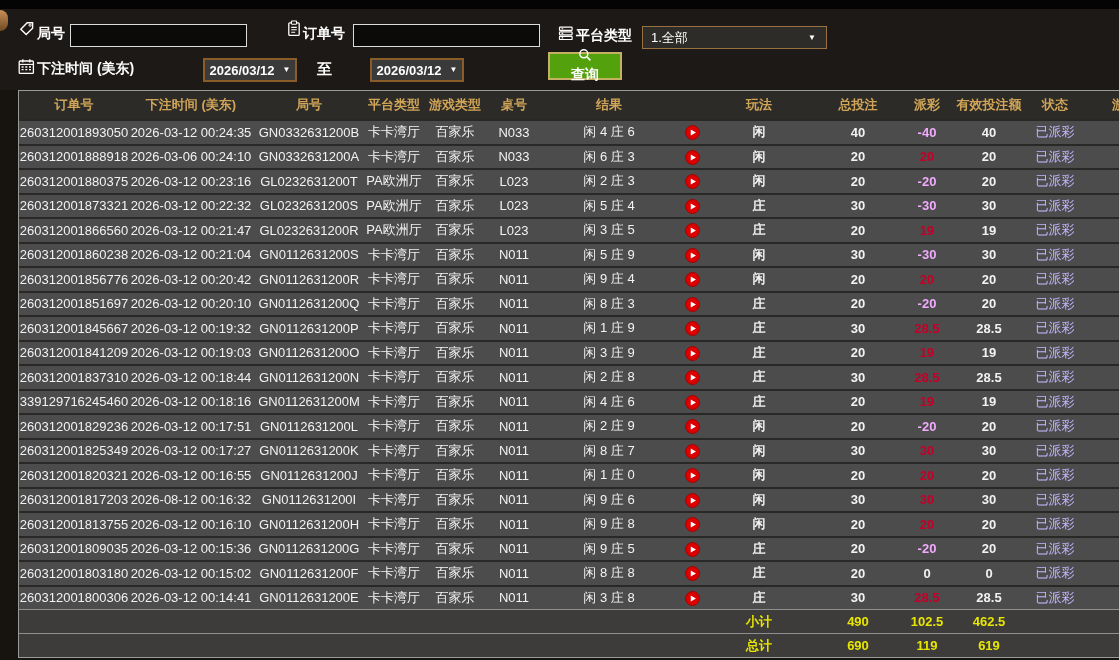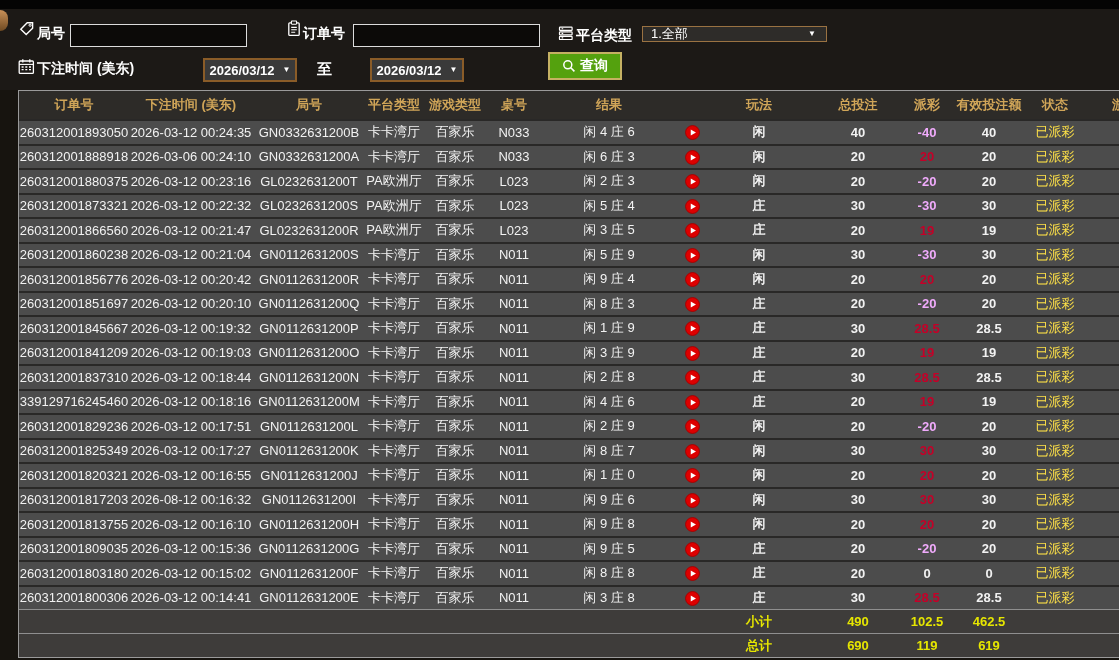--- a/index.html
+++ b/index.html
@@ -22,47 +22,48 @@
     color:#fff; font-size:13px; padding:0 5px; outline:none;
   }
   .fselect {
     position:absolute; height:24px; background:#3a3a3a; border:2px solid #8a5c28;
     color:#fff; font-weight:bold; font-size:13px; display:flex; align-items:center;
     cursor:pointer; white-space:nowrap;
   }
   .fselect.date { justify-content:center; gap:8px; }
   .fselect .chev { font-size:8px; color:#fff; line-height:1; }
   #platform-select {
-    border:1px solid #9a7242; background:#2e2c29; font-weight:normal; height:16px;
+    border:1px solid #9a7242; background:#2e2c29; font-weight:normal; height:23px;
     justify-content:space-between; padding:0 10px 0 8px;
   }
   #search-btn {
     position:absolute; left:548px; top:43px; width:74px; height:28px;
     background:#54a10e; border:2px solid #c5b163; color:#fff; font-size:14px; font-weight:bold;
     display:flex; align-items:center; justify-content:center; gap:4px; cursor:pointer; padding:0;
     font-family:"Liberation Sans", sans-serif;
+    flex-direction:column;
   }
   #tablewrap {
     position:absolute; left:18px; top:90px; width:1101px; height:568px; overflow:hidden;
     border:1px solid #9a9a9a; border-right:none; background:#4c4c4c;
   }
   table { border-collapse:separate; border-spacing:0; table-layout:fixed; width:1150px; }
   th {
     height:28px; background:#2d2b28; color:#d0a558; font-size:13px; font-weight:bold;
     text-align:center; padding:0; white-space:nowrap; overflow:hidden;
   }
   .data-row td {
     height:24.5px; border-top:2px solid #292827; background:#4c4c4c; color:#f2f2f2;
     font-size:13px; text-align:center; padding:0; white-space:nowrap; overflow:hidden;
   }
   td.bold { font-weight:bold; }
   td.tone-loss { color:#f0abfc; }
   td.tone-win  { color:#c40028; }
   td.tone-zero { color:#f2f2f2; }
-  td.status    { color:#fde047; }
+  td.status    { color:#c4b5fd; }
   .playbtn { display:inline-block; width:15px; height:15px; vertical-align:middle; cursor:pointer; }
   .total-row td {
     height:24px; background:#3e3c3a; border-top:1px solid #8f8f8f; color:#e6e600;
     font-weight:bold; font-size:13px; text-align:center; padding:0; white-space:nowrap;margin-top:40px;
   }
 </style>
 </head>
 <body>
 
 <div id="topbar"></div>

